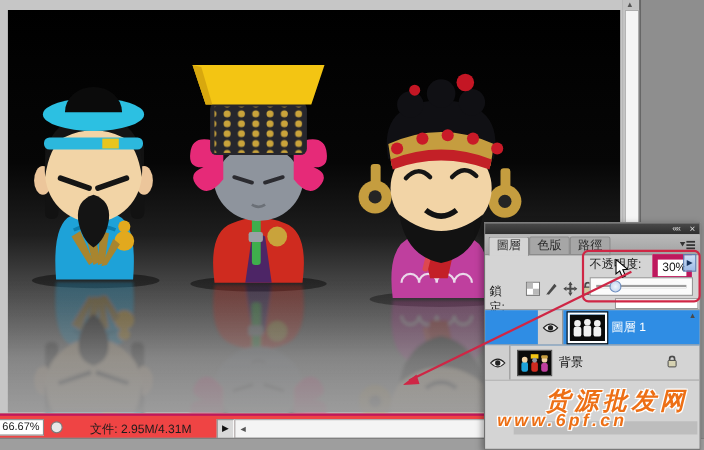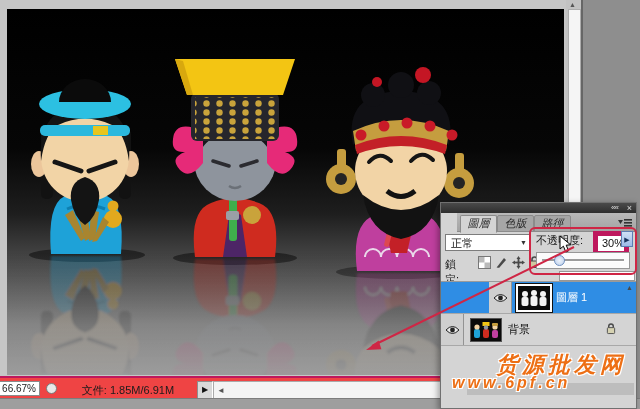--- a/index.html
+++ b/index.html
@@ -23,21 +23,21 @@
   .status-pop{position:absolute;left:197px;top:3px;width:14px;height:16px;background:#d9d9d9;border:1px solid #8f8f8f;border-right-color:#fff;border-bottom-color:#fff;font-size:8px;color:#111;text-align:center;line-height:15px;}
   .hscroll{position:absolute;left:213px;top:3px;width:368px;height:16px;background:#f4f4f4;border:1px solid #aaa;}
   .hscroll .left{position:absolute;left:3px;top:4px;font-size:8px;color:#555;}
   .bottom-strip{position:absolute;left:0;top:398px;width:640px;height:11px;background:#9e9e9e;border-top:1px solid #7d7d7d;}
 
   
   .panel{position:absolute;left:440px;top:202px;width:197px;height:207px;background:#d4d4d4;border:1px solid #707070;box-shadow:-2px 2px 6px rgba(0,0,0,.35);box-sizing:border-box;}
   .panel-titlebar{position:absolute;left:0;top:0;right:0;height:10px;background:linear-gradient(#4a4a4a,#2e2e2e);}
   .panel-titlebar .collapse{position:absolute;right:18px;top:0;color:#ddd;font-size:8px;line-height:10px;letter-spacing:-1px;}
   .panel-titlebar .close{position:absolute;right:4px;top:0;color:#ddd;font-size:9px;line-height:10px;}
-  .panel-tabs{position:absolute;left:16px;top:10px;right:0;height:18px;background:linear-gradient(#b9b9b9,#a3a3a3);border-bottom:1px solid #8b8b8b;font-style:italic;}
+  .panel-tabs{position:absolute;left:0;top:10px;right:0;height:18px;background:linear-gradient(#b9b9b9,#a3a3a3);border-bottom:1px solid #8b8b8b;}
   .tab{position:absolute;top:2px;height:15px;width:35px;font-size:11px;text-align:center;line-height:15px;color:#2a2a2a;border:1px solid #8b8b8b;background:#a6a6a6;border-radius:2px 2px 0 0;}
   .tab.active{background:#d4d4d4;border-bottom-color:#d4d4d4;height:16px;}
   .tab.t0{left:3px}.tab.t1{left:40px}.tab.t2{left:77px}
   .panel-menu{position:absolute;right:4px;top:5px;width:14px;height:9px;}
 
   .blend-select{position:absolute;left:4px;top:31px;width:86px;height:17px;background:#fff;border:1px solid #7c7c7c;font-size:11px;color:#111;line-height:16px;padding-left:5px;box-sizing:border-box;}
   .blend-select .dd{position:absolute;right:3px;top:4px;font-size:7px;color:#333;line-height:8px;}
 
   .opacity-highlight{position:absolute;left:88px;top:24px;width:104px;height:44px;border:2px solid #cf2645;border-radius:6px;z-index:5;}
   .opacity-row{position:absolute;left:0;top:2px;width:100%;height:17px;}
@@ -202,21 +202,21 @@
   </div>
 
   <div class="vscroll">
     <span class="up">▲</span>
     <div class="track"></div>
   </div>
 
   <div class="statusbar">
     <div class="zoom-box">66.67%</div>
     <div class="status-circle"></div>
-    <div class="file-info">文件: 1.85M/6.91M</div>
+    <div class="file-info">文件: 2.95M/4.31M</div>
     <div class="status-pop">▶</div>
     <div class="hscroll">
       <span class="left">◄</span>
     </div>
   </div>
   <div class="bottom-strip"></div>
 
   <div class="panel">
     <div class="panel-titlebar">
       <span class="collapse">««</span>
@@ -227,24 +227,20 @@
       <div class="tab t1">色版</div>
       <div class="tab t2">路徑</div>
       <svg class="panel-menu" viewBox="0 0 14 9">
         <polygon points="0,2 5,2 2.5,6" fill="#333"></polygon>
         <rect x="6" y="1" width="8" height="1.6" fill="#333"></rect>
           <rect x="6" y="4" width="8" height="1.6" fill="#333"></rect>
           <rect x="6" y="7" width="8" height="1.6" fill="#333"></rect>
       </svg>
     </div>
 
-    <div class="blend-select">
-      <span>正常</span>
-      <span class="dd">▼</span>
-    </div>
 
     <div class="lock-row">
       <span class="lock-label">鎖定:</span>
       <div class="lock-icons">
         <svg width="13" height="13" viewBox="0 0 13 13">
           <rect x="0.5" y="0.5" width="12" height="12" fill="#fff" stroke="#777"></rect>
           <rect x="1" y="1" width="5.5" height="5.5" fill="#b9b9b9"></rect>
             <rect x="6.5" y="6.5" width="5.5" height="5.5" fill="#b9b9b9"></rect>
         </svg>
         <svg width="13" height="13" viewBox="0 0 13 13">

